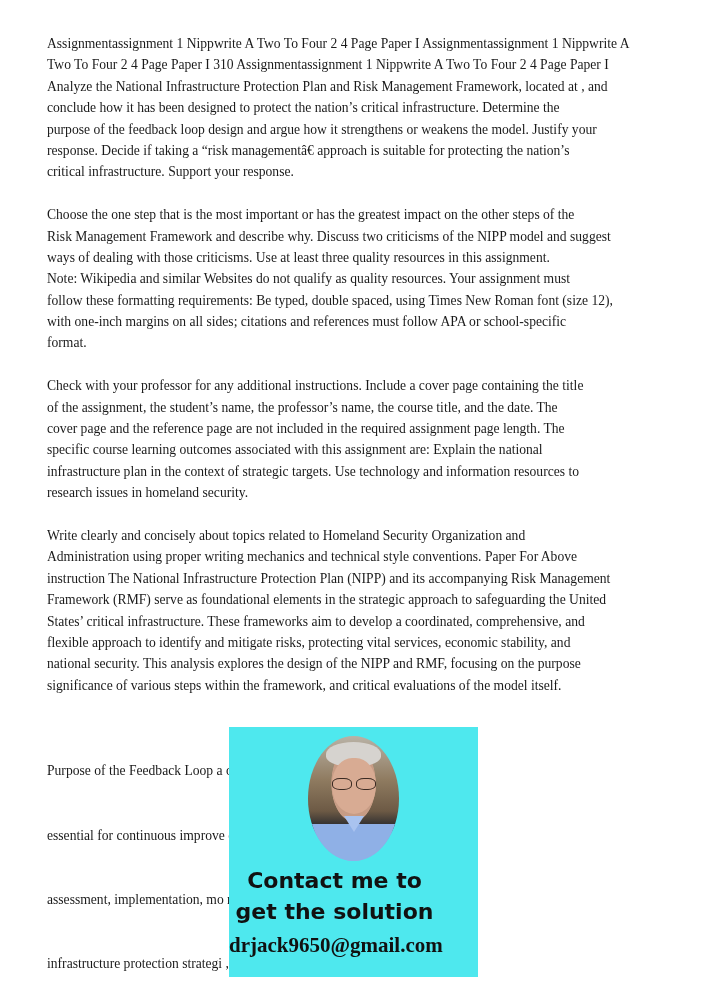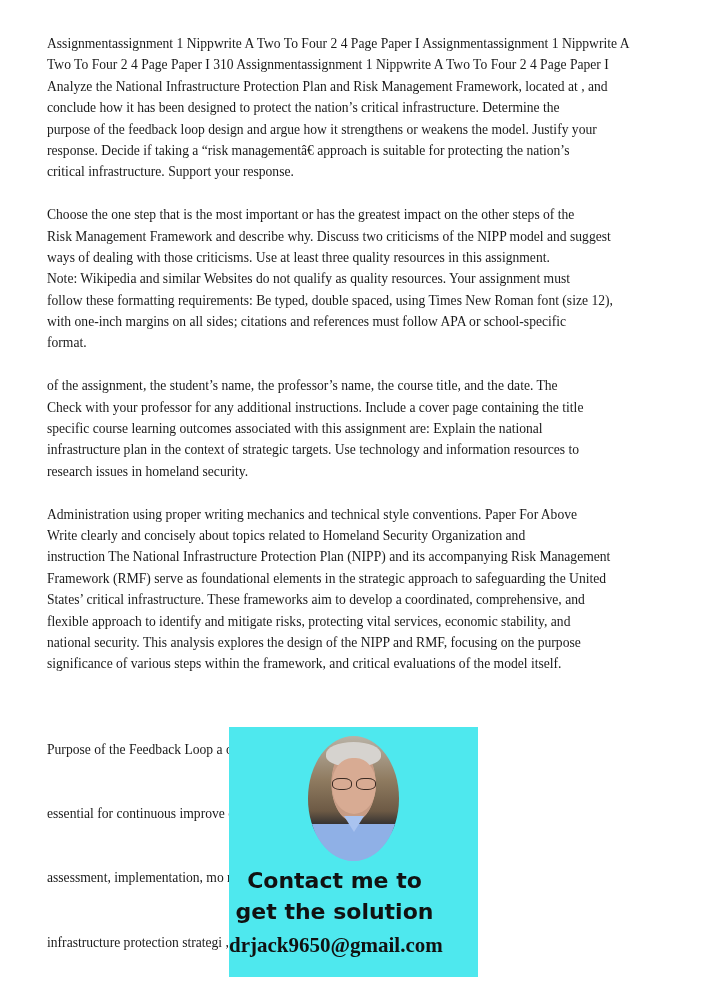--- a/index.html
+++ b/index.html
@@ -85,31 +85,32 @@
       <span class="line">Risk Management Framework and describe why. Discuss two criticisms of the NIPP model and suggest</span>
       <span class="line">ways of dealing with those criticisms. Use at least three quality resources in this assignment.</span>
       <span class="line">Note: Wikipedia and similar Websites do not qualify as quality resources. Your assignment must</span>
       <span class="line">follow these formatting requirements: Be typed, double spaced, using Times New Roman font (size 12),</span>
       <span class="line">with one-inch margins on all sides; citations and references must follow APA or school-specific</span>
       <span class="line">format.</span>
     </div>
     <span class="gap"></span>
 
     <div>
+      <span class="line">Check with your professor for any additional instructions. Include a cover page containing the title</span>
       <span class="line">of the assignment, the student’s name, the professor’s name, the course title, and the date. The</span>
-      <span class="line">Check with your professor for any additional instructions. Include a cover page containing the title</span>
+      <span class="line">cover page and the reference page are not included in the required assignment page length. The</span>
       <span class="line">specific course learning outcomes associated with this assignment are: Explain the national</span>
       <span class="line">infrastructure plan in the context of strategic targets. Use technology and information resources to</span>
       <span class="line">research issues in homeland security.</span>
     </div>
     <span class="gap"></span>
 
     <div>
+      <span class="line">Write clearly and concisely about topics related to Homeland Security Organization and</span>
       <span class="line">Administration using proper writing mechanics and technical style conventions. Paper For Above</span>
-      <span class="line">Write clearly and concisely about topics related to Homeland Security Organization and</span>
       <span class="line">instruction The National Infrastructure Protection Plan (NIPP) and its accompanying Risk Management</span>
       <span class="line">Framework (RMF) serve as foundational elements in the strategic approach to safeguarding the United</span>
       <span class="line">States’ critical infrastructure. These frameworks aim to develop a coordinated, comprehensive, and</span>
       <span class="line">flexible approach to identify and mitigate risks, protecting vital services, economic stability, and</span>
       <span class="line">national security. This analysis explores the design of the NIPP and RMF, focusing on the purpose</span>
       <span class="line">significance of various steps within the framework, and critical evaluations of the model itself.</span>
     </div>
     <span class="gap"></span>
 
     <div style="white-space: pre;">

